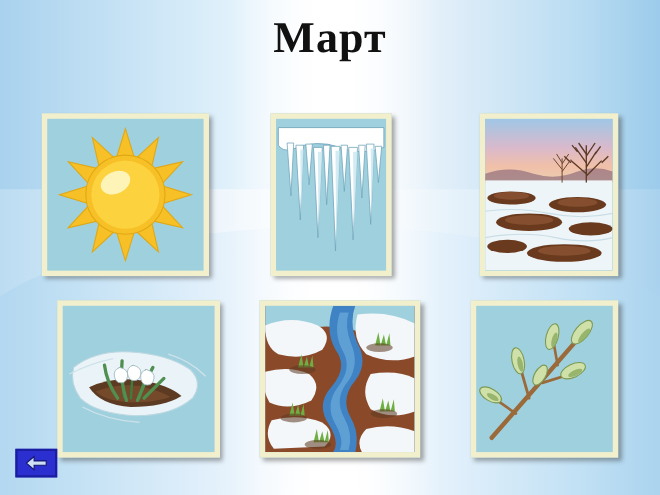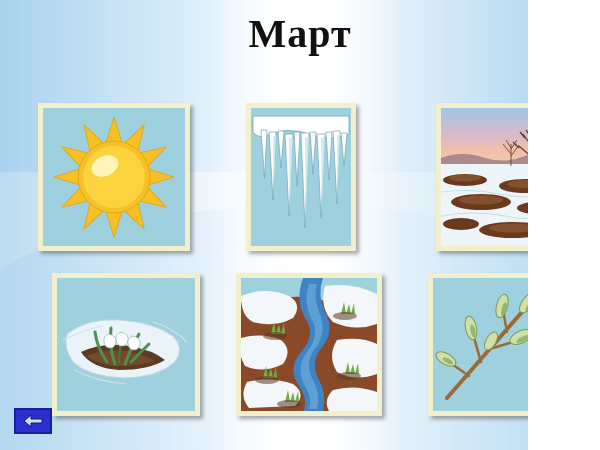--- a/index.html
+++ b/index.html
@@ -7,21 +7,21 @@
     padding: 0;
   }
   body {
     width: 600px;
     height: 450px;
     font-family: "Liberation Serif", serif;
     overflow: hidden;
   }
   #slide {
     position: relative;
-    width: 528px;
+    width: 600px;
     height: 450px;
     background: #ffffff;
     overflow: hidden;
   }
   
   .bg-base {
     position: absolute;
     left: 0; top: 0;
     width: 600px; height: 450px;
     background: linear-gradient(to right,

